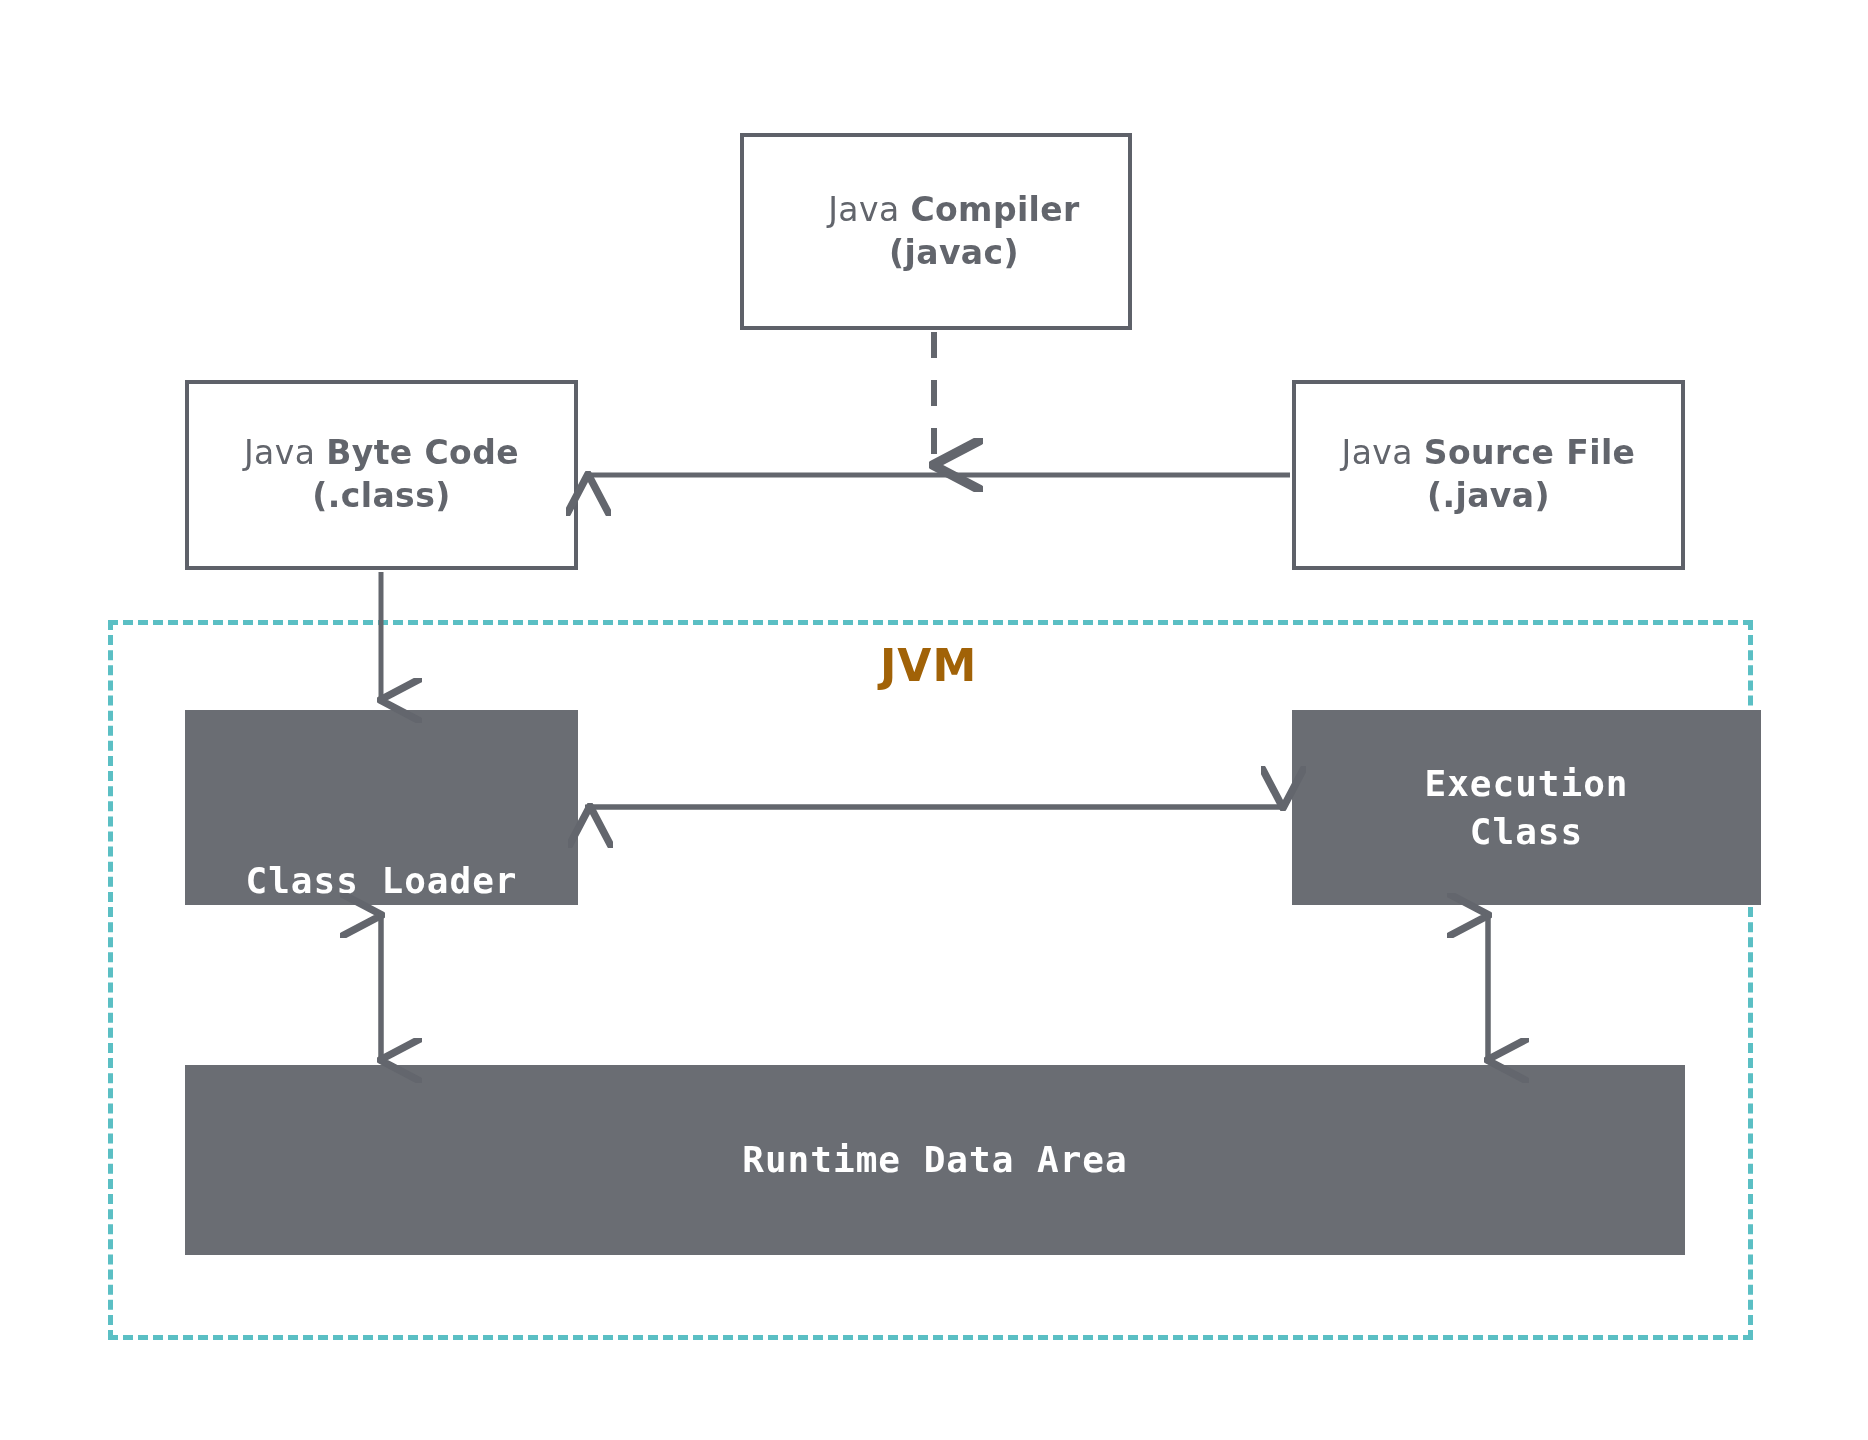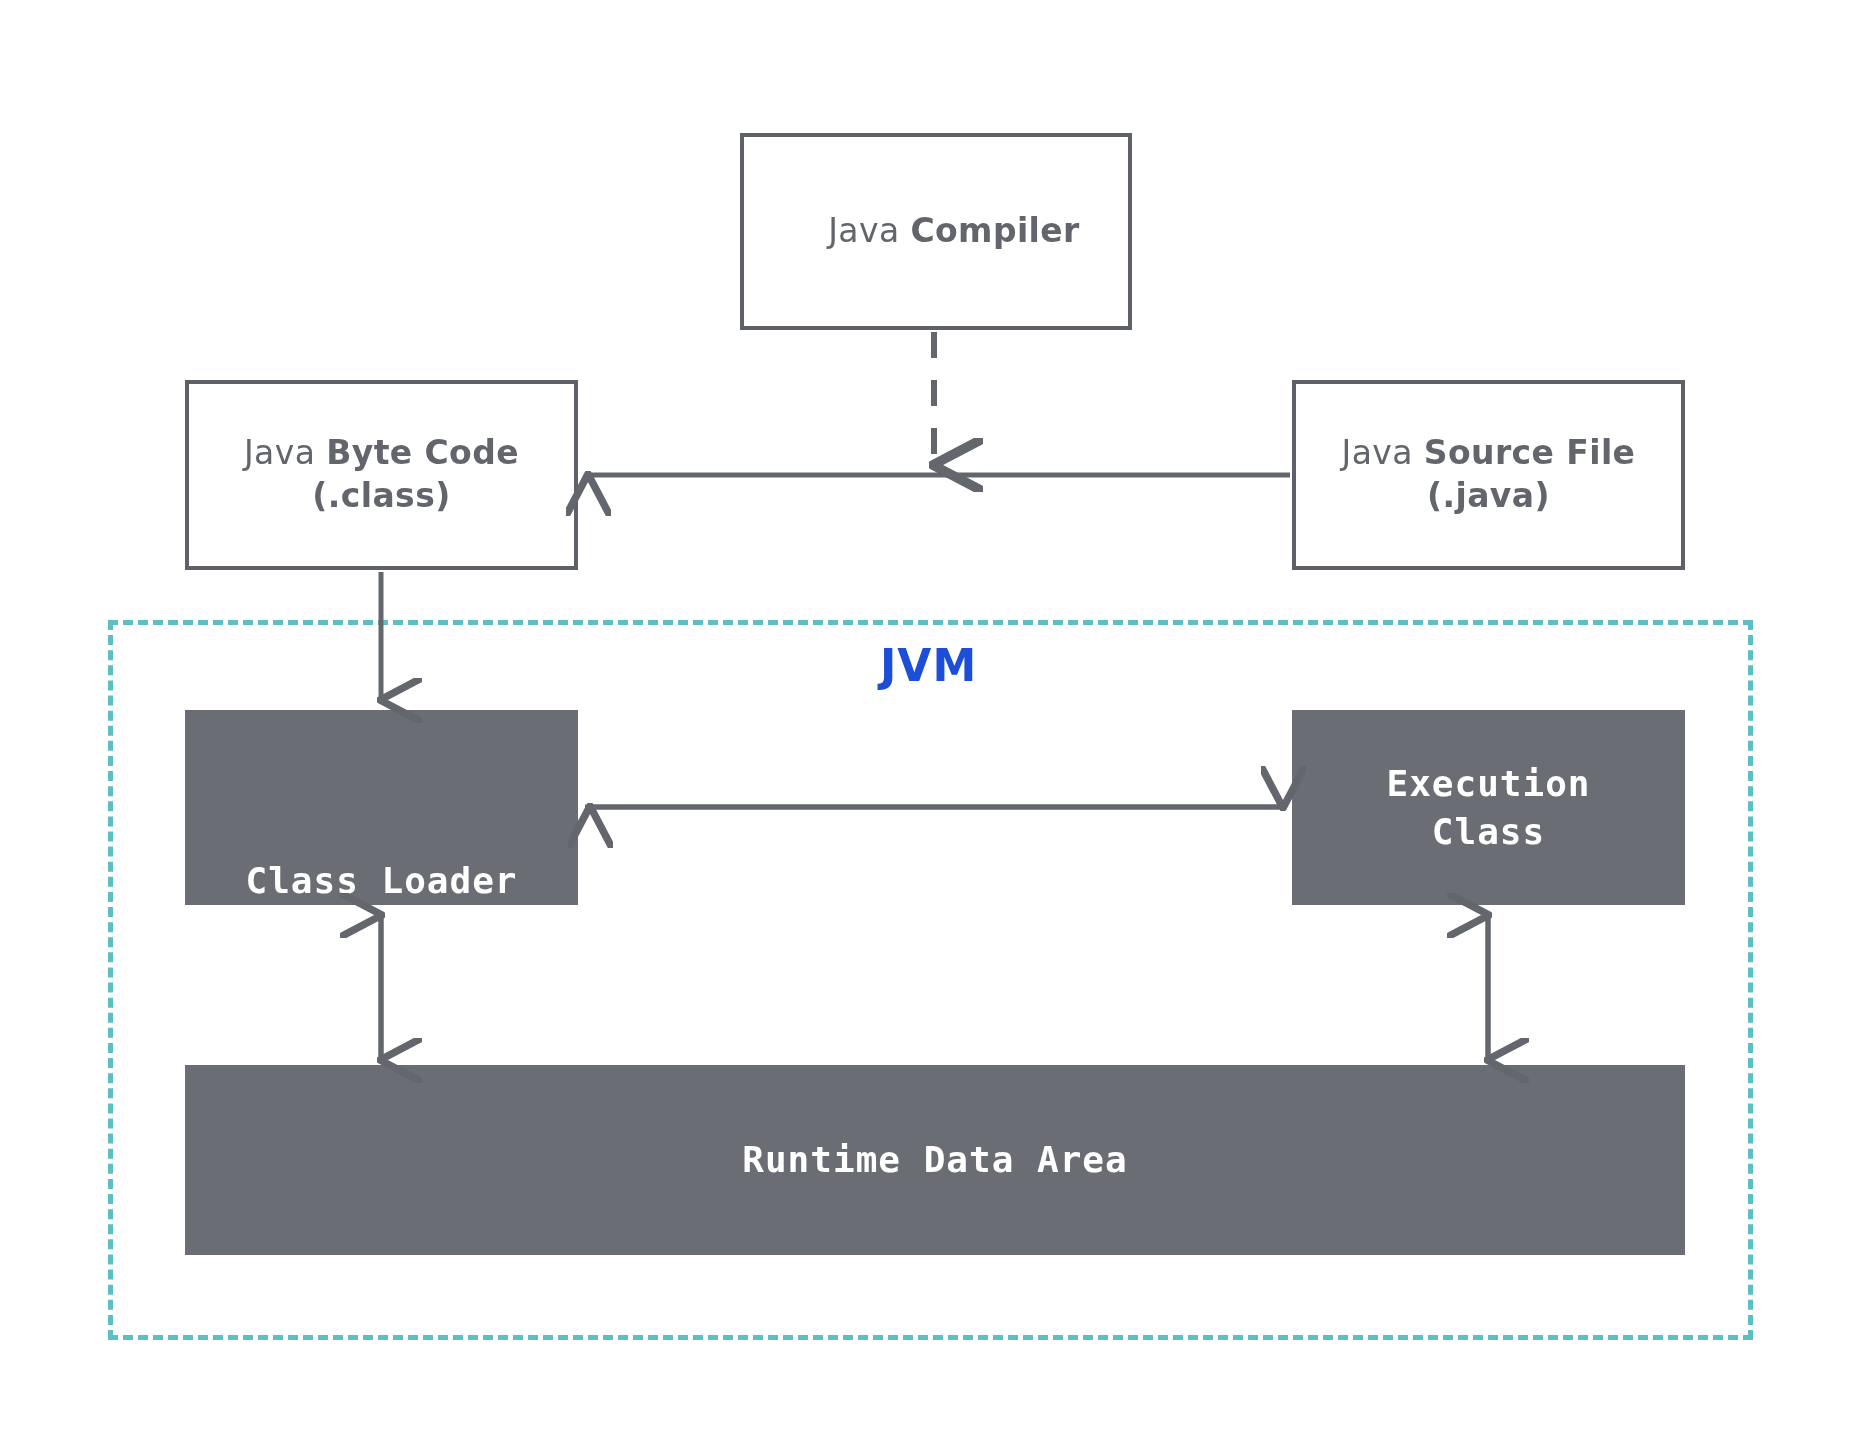--- a/index.html
+++ b/index.html
@@ -64,21 +64,21 @@
     position: absolute;
     box-sizing: border-box;
     border: 5px dashed #5bbfc4;
     background: transparent;
   }
   #jvm-label {
     position: absolute;
     font-family: "DejaVu Sans", sans-serif;
     font-weight: 700;
     font-size: 44px;
-    color: #1d4ed8;
+    color: #a16207;
     letter-spacing: 1px;
     white-space: nowrap;
   }
 
   
   #connectors {
     position: absolute;
     left: 0; top: 0;
     width: 1868px;
     height: 1440px;
@@ -90,20 +90,21 @@
 
 <div id="stage">
 
   <div id="jvm-container" style="left:108px; top:620px; width:1645px; height:720px;"></div>
 
   <div id="jvm-label" style="left:880px; top:640px;">JVM</div>
 
   <div class="obox" style="left:740px; top:133px; width:392px; height:197px;padding-left:36px;">
     <div class="lines">
       <div class="l1"><span class="reg">Java </span><span class="bld">Compiler</span></div>
+      <div class="l2">(javac)</div>
     </div>
   </div>
 
   <div class="obox" style="left:185px; top:380px; width:393px; height:190px;">
     <div class="lines">
       <div class="l1"><span class="reg">Java </span><span class="bld">Byte Code</span></div>
       <div class="l2">(.class)</div>
     </div>
   </div>
 
@@ -111,21 +112,21 @@
     <div class="lines">
       <div class="l1"><span class="reg">Java </span><span class="bld">Source File</span></div>
       <div class="l2">(.java)</div>
     </div>
   </div>
 
   <div class="fbox" style="left:185px; top:710px; width:393px; height:195px;align-items:flex-end;">
     <div class="mlabel">Class Loader</div>
   </div>
 
-  <div class="fbox" style="left:1292px; top:710px; width:393px; height:195px;">
+  <div class="fbox" style="left:1292px; top:710px; width:469px; height:195px;">
     <div class="mlabel">
       <div>Execution</div>
       <div>Class</div>
     </div>
   </div>
 
   <div class="fbox" style="left:185px; top:1065px; width:1500px; height:190px;">
     <div class="mlabel">Runtime Data Area</div>
   </div>
 

